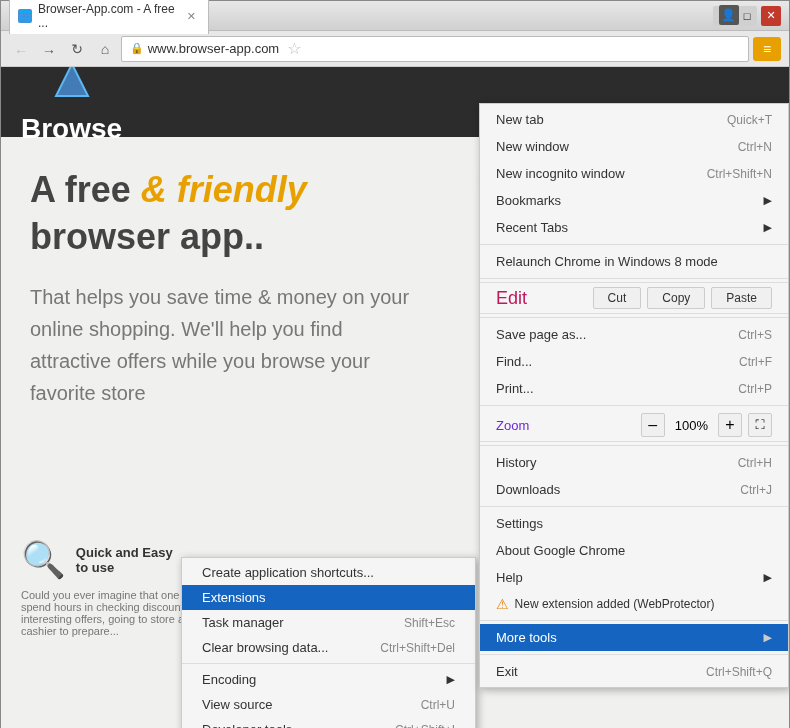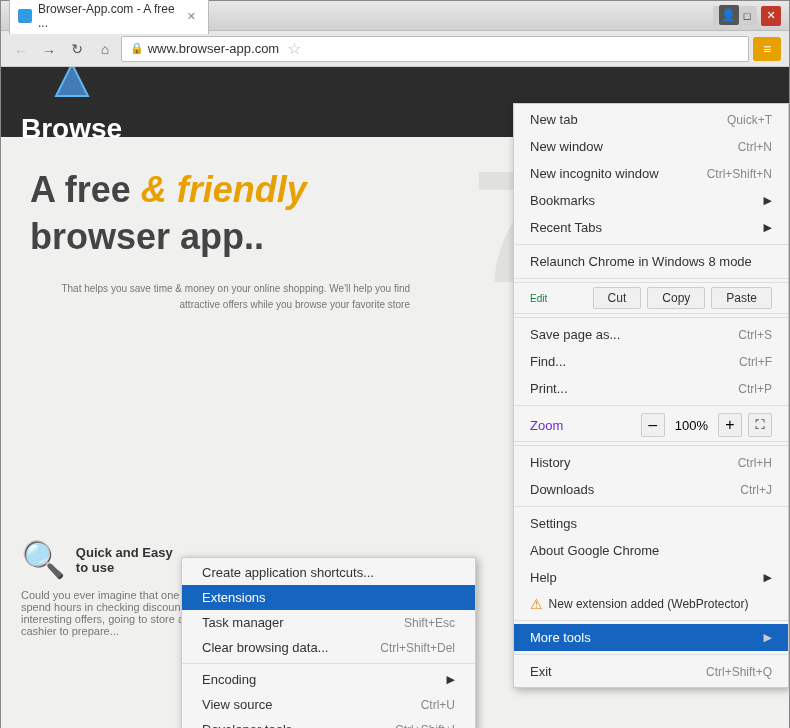--- a/index.html
+++ b/index.html
@@ -96,21 +96,21 @@
       padding: 0 20px;
     }
     .browser-logo-container {
       display: flex; align-items: center; gap: 8px; flex-direction: column;
     }
 
     
     .website-body { padding: 30px 29px; }
     .site-heading { font-size: 36px; color: #444; font-weight: bold; line-height: 1.3; margin-bottom: 20px; }
     .site-heading .highlight { color: #e8a000; font-style: italic; }
-    .site-subtext { color: #777; font-size: 10px; line-height: 1.6; max-width: 380px; text-align: right; }
+    .site-subtext { color: #777; font-size: 20px; line-height: 1.6; max-width: 380px; }
 
     
     .ghost-numbers {
       position: absolute; top: 80px; right: 50px;
       font-size: 160px; color: rgba(200,200,200,0.4); font-weight: bold;
       line-height: 1; z-index: 0;
     }
 
     
     .context-menu-overlay {
@@ -145,40 +145,40 @@
     .menu-item.active { background: #1565c0; color: white; }
     .menu-item-shortcut { margin-left: auto; color: #888; font-size: 12px; }
     .menu-separator { height: 1px; background: #ddd; margin: 3px 0; }
     .menu-arrow { margin-left: auto; font-size: 11px; }
 
     
     .chrome-menu {
       position: absolute;
       top: 36px;
       right: 0px;
-      width: 276px;
+      width: 310px;
       background: #f5f5f5;
       border: 1px solid #ccc;
       box-shadow: 2px 2px 8px rgba(0,0,0,0.3);
       z-index: 102;
       padding: 2px 0;
     }
 
     .chrome-menu .menu-item { padding: 6px 16px; }
 
     
     .edit-row {
       display: flex;
       align-items: center;
       padding: 4px 16px;
       border-top: 1px solid #ddd;
       border-bottom: 1px solid #ddd;
       background: #f5f5f5;
     }
-    .edit-label { font-size: 10px; color: #15803d; flex: 1; }
+    .edit-label { font-size: 18px; color: #be185d; flex: 1; }
     .edit-btn {
       padding: 3px 14px;
       background: #f0f0f0;
       border: 1px solid #ccc;
       border-radius: 2px;
       font-size: 12px;
       color: #333;
       cursor: pointer;
       margin-left: 6px;
     }

